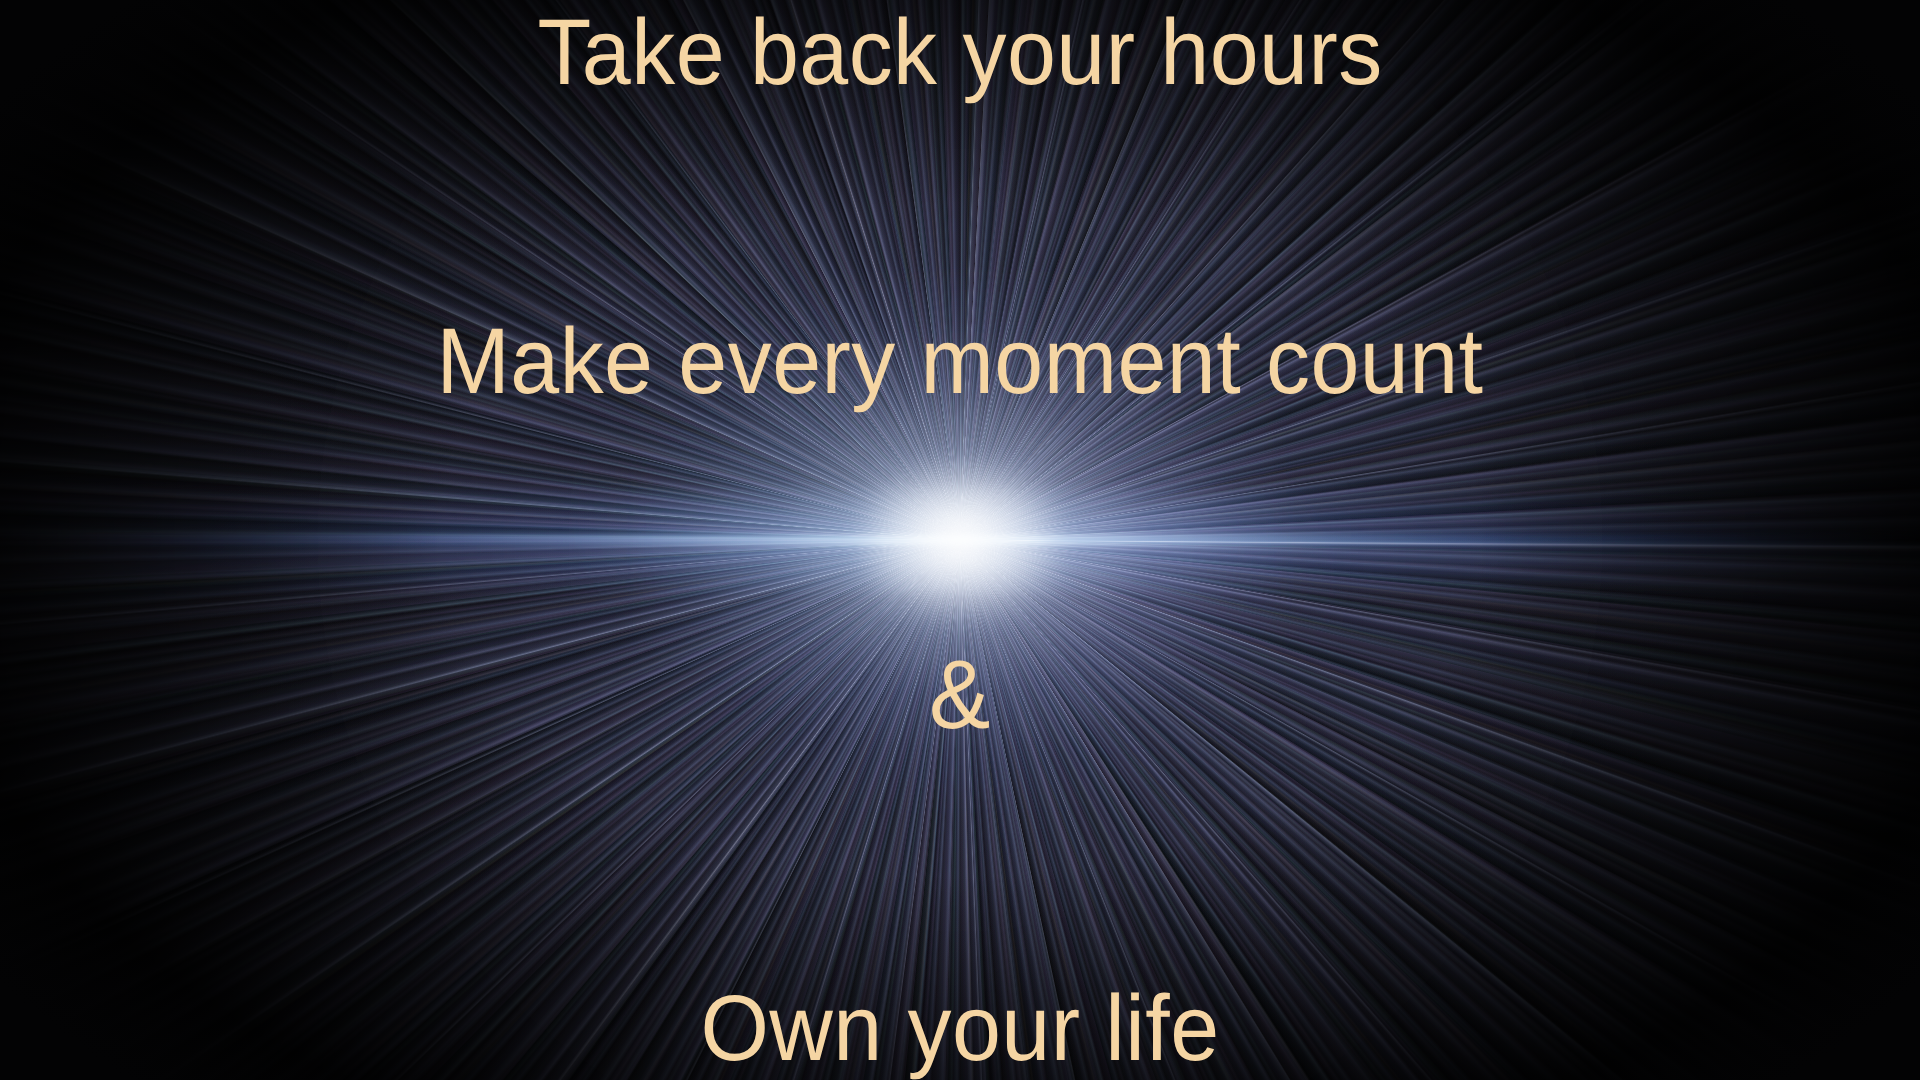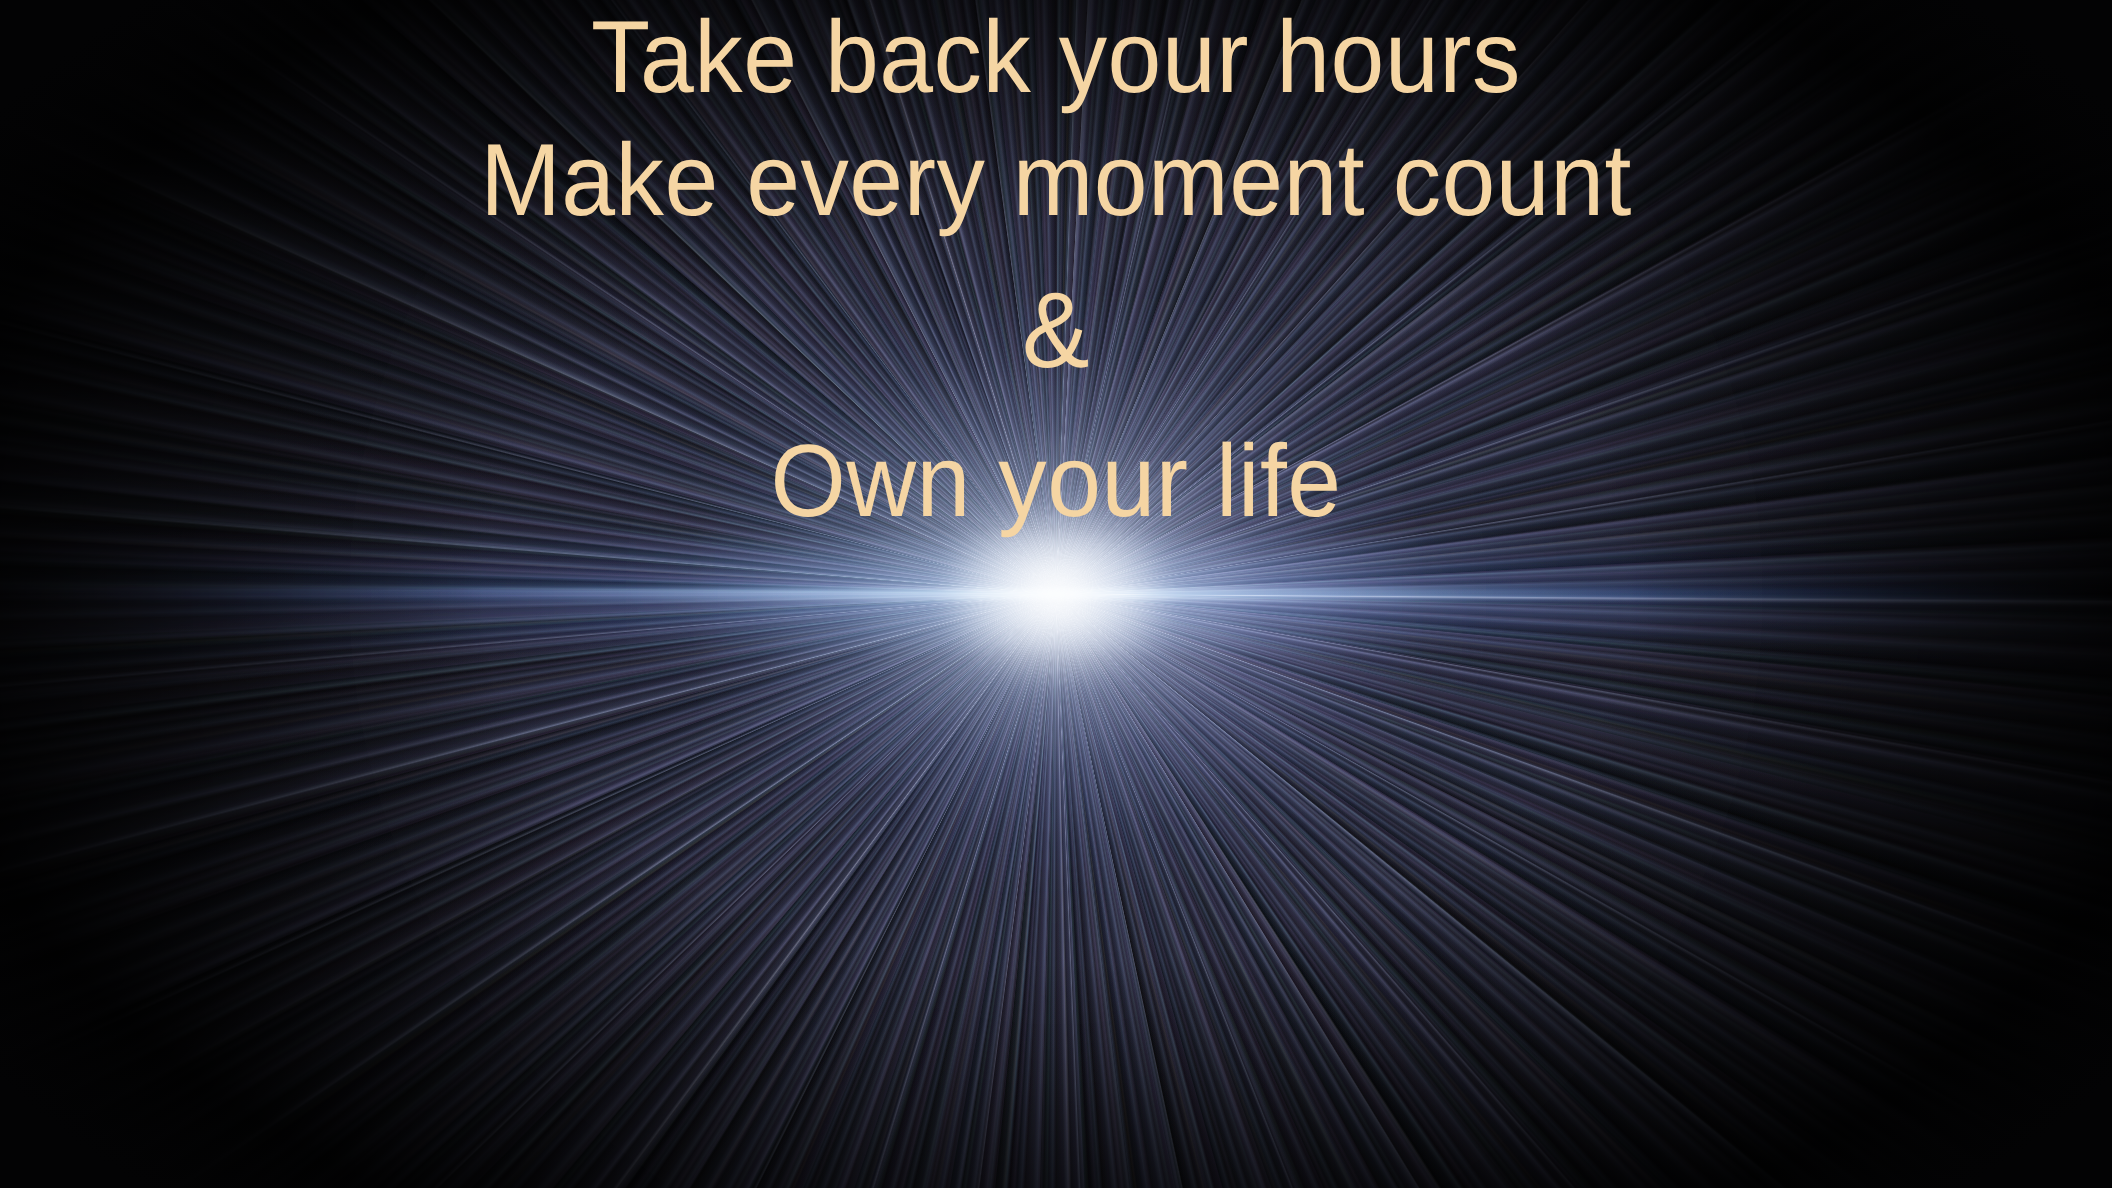--- a/index.html
+++ b/index.html
@@ -224,21 +224,21 @@
         rgba(3,3,4,1) 100%);
   }
 
   
   #quote {
     position: absolute;
     inset: 0;
     display: flex;
     flex-direction: column;
     align-items: center;
-    justify-content: flex-start;
+    justify-content: space-between;
     z-index: 5;
     text-align: center;
   }
 
   .quote-line {
     color: #F5D5A3;
     font-family: "Liberation Sans", "DejaVu Sans", sans-serif;
     font-weight: 400;
     letter-spacing: 0.005em;
     line-height: 1.18;

